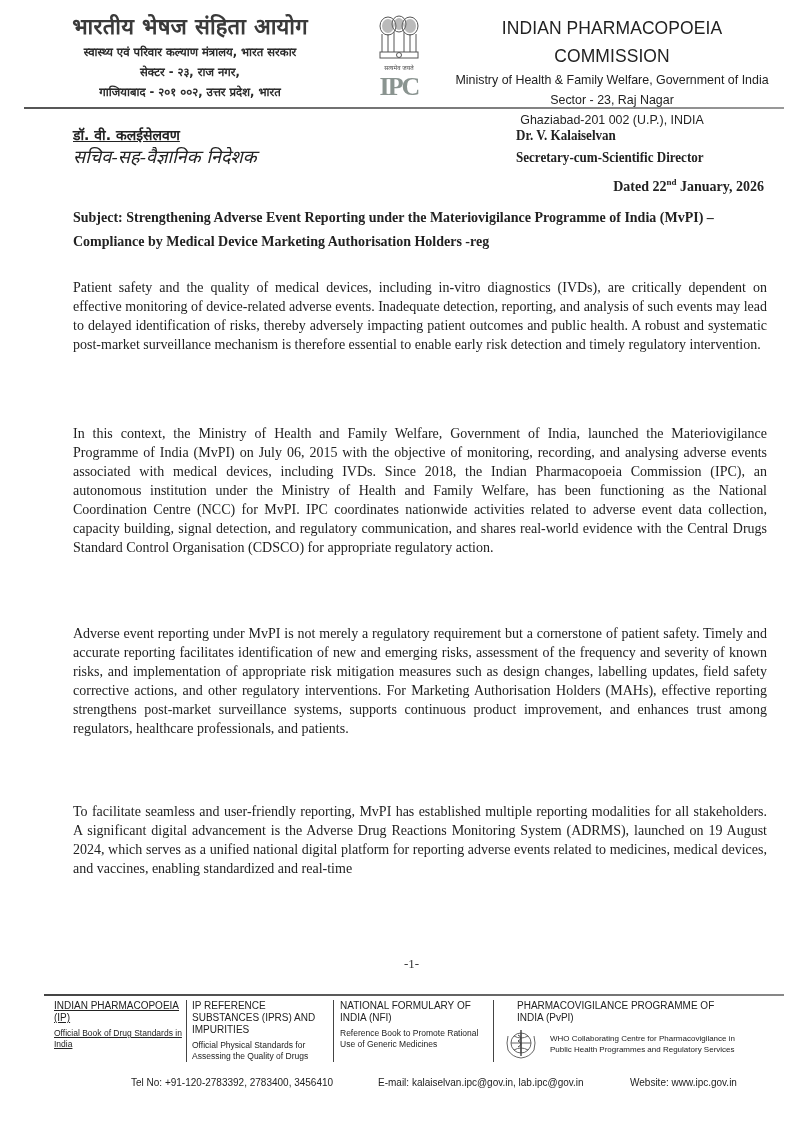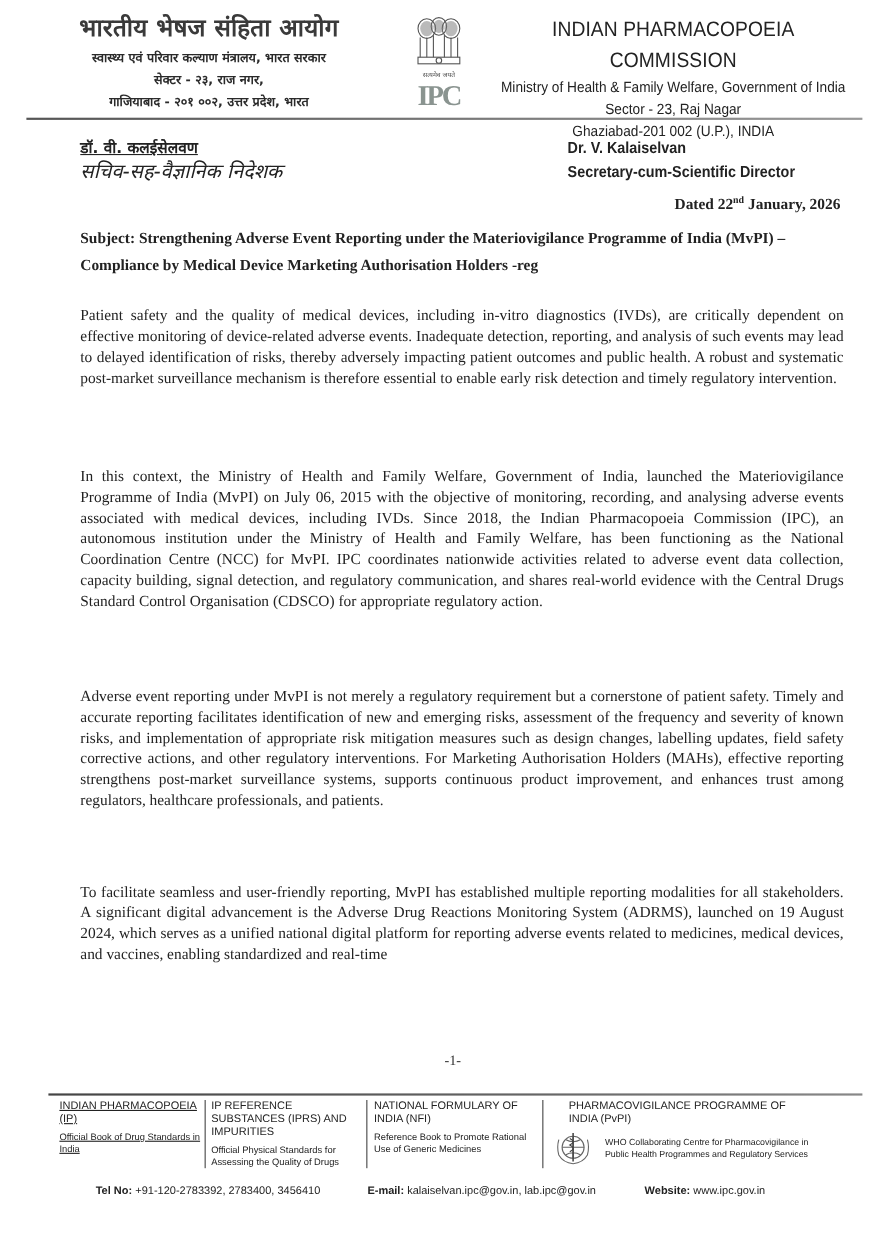--- a/index.html
+++ b/index.html
@@ -19,21 +19,21 @@
   .lh-right { position: absolute; left: 440px; top: 14px; width: 344px; text-align: center; }
   .lh-right .en-title { font-family: "Liberation Sans", sans-serif; font-size: 19px; font-weight: normal; color: #222; line-height: 28px; letter-spacing: 0.1px; transform: scaleX(0.92); transform-origin: center; }
   .lh-right .en-line { font-family: "Liberation Sans", sans-serif; font-size: 13.5px; color: #222; line-height: 20px; transform: scaleX(0.92); transform-origin: center; }
 
   .rule-top { position: absolute; left: 24px; top: 107px; width: 760px; height: 2px; background: linear-gradient(to right, #555, #777 50%, #999); }
 
   
   .sig-hi { position: absolute; left: 73px; top: 124px; font-family: "DejaVu Sans", sans-serif; }
   .sig-hi .n { font-size: 14px; font-weight: bold; color: #222; line-height: 22px; text-decoration: underline; }
   .sig-hi .d { font-size: 18px; font-style: italic; color: #222; line-height: 22px; }
-  .sig-en { position: absolute; left: 516px; top: 124px; font-family: Liberation Sans, sans-serif; }
+  .sig-en { position: absolute; left: 516px; top: 124px; font-family: Liberation Serif, serif; }
   .sig-en .n { font-size: 14.5px; font-weight: bold; color: #222; line-height: 22px; transform: scaleX(0.9); transform-origin: left; }
   .sig-en .d { font-size: 14.5px; font-weight: bold; color: #222; line-height: 22px; transform: scaleX(0.9); transform-origin: left; white-space: nowrap; }
 
   .dated { position: absolute; right: 30px; top: 179px; font-family: "Liberation Serif", serif; font-weight: bold; font-size: 14px; color: #222; }
   .dated sup { font-size: 9px; vertical-align: super; line-height: 0; }
 
   .subject { position: absolute; left: 73px; top: 206px; width: 694px; font-family: "Liberation Serif", serif; font-weight: bold; font-size: 14px; line-height: 24px; color: #222; }
 
   
   .para { position: absolute; left: 73px; width: 694px; font-family: "Liberation Serif", serif; font-size: 14px; line-height: 19px; color: #222; text-align: justify; }
@@ -55,21 +55,21 @@
   .fcol.c3 { left: 290px; width: 150px; }
   .fcol.c4 { left: 452px; width: 290px; }
   .vsep { position: absolute; top: 0; width: 1px; height: 62px; background: #444; }
   .vsep.v1 { left: 136px; }
   .vsep.v2 { left: 283px; }
   .vsep.v3 { left: 443px; }
   .who { position: absolute; left: 2px; top: 26px; width: 34px; height: 34px; }
   .who-text { position: absolute; left: 48px; top: 34px; width: 200px; font-size: 8px; line-height: 10.5px; }
 
   .contact { position: absolute; top: 1077px; font-family: "Liberation Sans", sans-serif; font-size: 10px; color: #222; white-space: nowrap; }
-  .contact b { font-weight: bold; }
+  .contact b { font-weight: normal; margin-left: 44px; }
   .contact.tel { left: 87px; }
   .contact.mail { left: 334px; }
   .contact.web { left: 586px; }
 </style>
 </head>
 <body>
 
 <div class="lh-left">
   <div class="hi-title">भारतीय भेषज संहिता आयोग</div>
   <div class="hi-line">स्वास्थ्य एवं परिवार कल्याण मंत्रालय, भारत सरकार</div>

